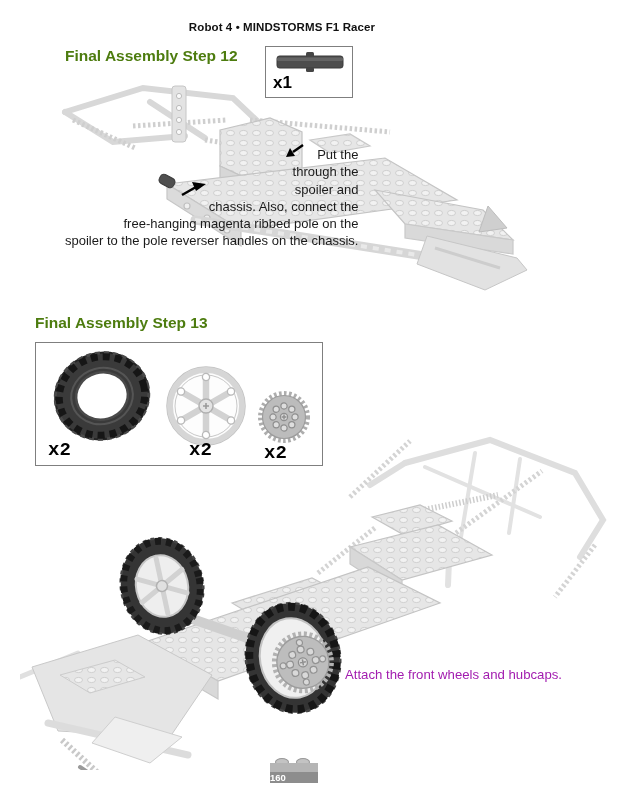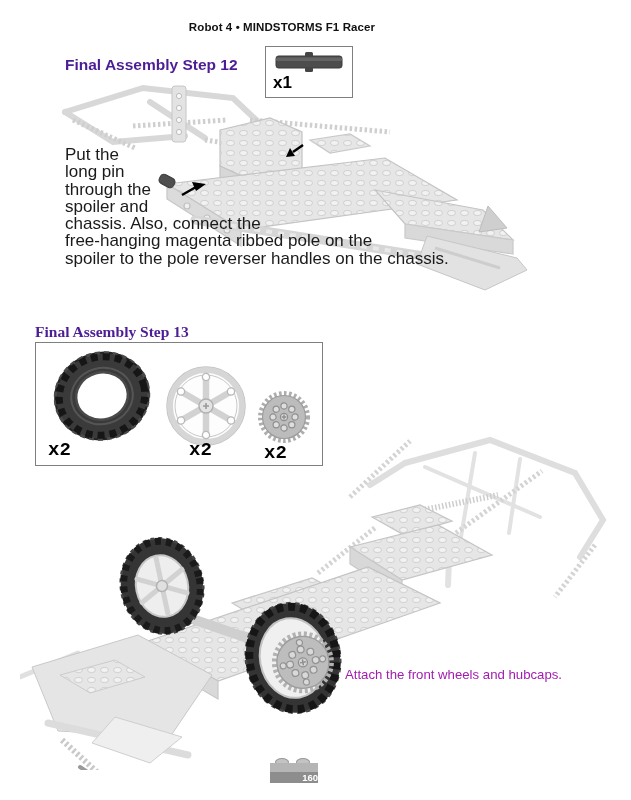--- a/index.html
+++ b/index.html
@@ -2,50 +2,50 @@
 <html><head>
 <meta charset="utf-8">
 <style>
   html,body{margin:0;padding:0;background:#ffffff;}
   .page{position:relative;width:631px;height:800px;background:#ffffff;overflow:hidden;
         font-family:"Liberation Sans", sans-serif;color:#1a1a1a;}
 
   .running-head{position:absolute;top:21px;left:162px;width:240px;text-align:center;
         font-size:11.5px;font-weight:bold;color:#111;letter-spacing:0.1px;white-space:nowrap;}
 
-  .step-title{position:absolute;font-size:15.5px;font-weight:bold;color:#4c1d95;white-space:nowrap;margin-top:9px;}
+  .step-title{position:absolute;font-size:15.5px;font-weight:bold;color:#4d7c0f;white-space:nowrap;}
   .step12-title{left:65px;top:47px;}
-  .step13-title{left:35px;top:314px;font-family:Liberation Serif, serif;}
+  .step13-title{left:35px;top:314px;}
 
   .parts-box{position:absolute;border:1.5px solid #7f7f7f;background:#ffffff;box-sizing:border-box;}
-  .box12{left:265px;top:46px;width:88px;height:52px;}
+  .box12{left:265px;top:46px;width:88px;height:52px;text-align:right;}
   .box13{left:35px;top:342px;width:288px;height:124px;font-family:Liberation Mono, monospace;}
 
   .qty{position:absolute;font-weight:bold;color:#000;white-space:nowrap;}
   .qty-pin{left:7px;top:26px;font-size:17px;}
   .qty-tire{left:12px;top:96px;font-size:19px;}
   .qty-wheel{left:153px;top:96px;font-size:19px;}
   .qty-gear{left:228px;top:99px;font-size:19px;}
 
   .illus{position:absolute;}
   .illus12{left:55px;top:78px;}
   .illus13{left:20px;top:425px;}
 
-  .instr12{position:absolute;left:65px;top:146px;font-size:17px;line-height:17.3px;color:#1a1a1a;}
+  .instr12{position:absolute;left:65px;top:146px;font-size:13px;line-height:17.3px;color:#1a1a1a;text-align:right;}
   .instr12 div{white-space:nowrap;}
 
   .caption13{position:absolute;left:345px;top:667px;font-size:13.2px;color:#a21caf;white-space:nowrap;}
 
   .page-brick{position:absolute;left:270px;top:756px;width:48px;height:28px;}
   .stud{position:absolute;width:14px;height:8px;border-radius:50%;
         background:#c3c3c3;border:1px solid #999;box-sizing:border-box;top:2px;}
   .stud.s1{left:5px;} .stud.s2{left:26px;}
   .brick-body{position:absolute;top:7px;left:0;width:48px;height:20px;background:#b5b5b5;}
   .brick-band{position:absolute;left:0;bottom:0;width:48px;height:11px;background:#8d8d8d;
-        color:#ffffff;font-size:9.5px;font-weight:bold;text-align:right;line-height:11px;}
+        color:#ffffff;font-size:9.5px;font-weight:bold;text-align:left;line-height:11px;}
 </style>
 </head>
 <body>
 
 <div class="page">
 
   <div class="running-head">Robot 4 • MINDSTORMS F1 Racer</div>
 
   <div class="step-title step12-title">Final Assembly Step 12</div>
 
@@ -118,21 +118,20 @@
       <polygon points="151,106 137,104 141,113" fill="#000"></polygon>
     </g>
     <g>
       <path d="M248,67 L238,74" stroke="#000" stroke-width="2.5" fill="none"></path>
       <polygon points="231,79 240,78 235,70" fill="#000"></polygon>
     </g>
   </svg>
 
   <div class="instr12">
     <div>Put the</div>
-    <div>long pin</div>
     <div>through the</div>
     <div>spoiler and</div>
     <div>chassis. Also, connect the</div>
     <div>free-hanging magenta ribbed pole on the</div>
     <div>spoiler to the pole reverser handles on the chassis.</div>
   </div>
 
   <div class="step-title step13-title">Final Assembly Step 13</div>
 
   <div class="parts-box box13">

